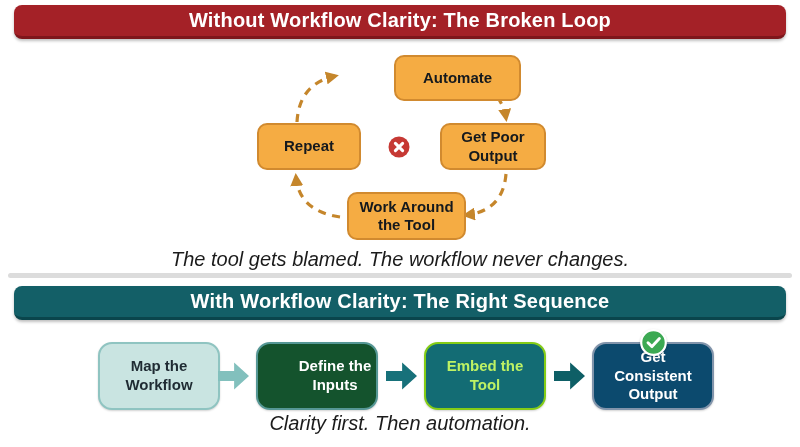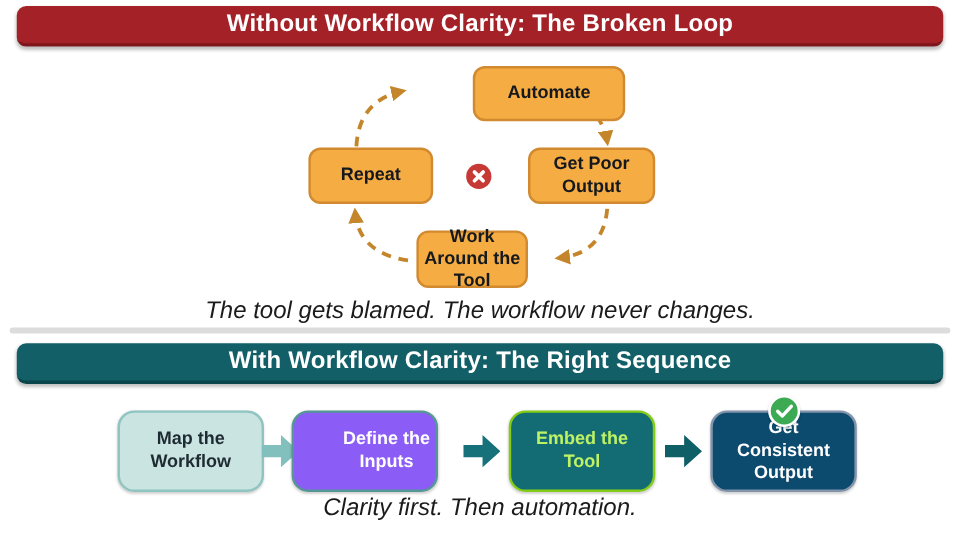--- a/index.html
+++ b/index.html
@@ -20,21 +20,21 @@
   .loop-area{position:absolute;left:0;top:0;width:800px;height:250px;}
   .loop-svg{position:absolute;left:0;top:0;width:800px;height:250px;}
   .node{
     position:absolute;background:#F5AC43;border:2px solid #D18A2F;border-radius:10px;
     display:flex;align-items:center;justify-content:center;text-align:center;
     font-weight:bold;font-size:15px;line-height:1.22;color:#15191d;
     box-sizing:border-box;
   }
   .node.automate{left:348px;top:55px;width:127px;height:46px;margin-left:46px;}
   .node.poor{left:440px;top:123px;width:106px;height:47px;}
-  .node.workaround{left:347px;top:192px;width:93px;height:48px;}
+  .node.workaround{left:347px;top:192px;width:119px;height:48px;}
   .node.repeat{left:257px;top:123px;width:104px;height:47px;}
   .node .lbl{display:block;max-width:96px;}
   .x-badge{position:absolute;left:388px;top:136px;width:22px;height:22px;}
   
   .caption{
     position:absolute;left:0;width:800px;text-align:center;
     font-style:italic;font-size:20px;color:#1b1b1b;
   }
   .caption.top{top:248px;}
   .caption.bottom{top:412px;}
@@ -45,21 +45,21 @@
   
   .steps{position:absolute;left:0;top:329px;width:800px;height:90px;}
   .step{
     position:absolute;top:13px;width:122px;height:68px;border-radius:14px;
     display:flex;align-items:center;justify-content:center;text-align:center;
     font-weight:bold;font-size:15px;line-height:1.25;box-sizing:border-box;
     box-shadow:0 1px 2px rgba(0,0,0,.18);
   }
   .step .lbl{display:block;max-width:92px;}
   .step.s1{left:98px;background:#C9E4E1;border:2px solid #8FC4C1;color:#1f2b33;}
-  .step.s2{left:243px;background:#8b5cf6;border:2px solid #559795;color:#ffffff;padding-left:36px;}
+  .step.s2{left:256px;background:#14532d;border:2px solid #559795;color:#ffffff;padding-left:36px;}
   .step.s3{left:424px;background:#136C74;border:2px solid #84cc16;color:#bef264;}
   .step.s4{left:592px;background:#0c4a6e;border:2px solid #8194AB;color:#ffffff;}
   .step.s4 .lbl{max-width:86px;}
   .block-arrow{
     position:absolute;top:31px;width:31px;height:32px;
     clip-path:polygon(0 34%,52% 34%,52% 8%,100% 50%,52% 92%,52% 66%,0 66%);
   }
   .block-arrow.a1{left:218px;background:#82C0BD;}
   .block-arrow.a2{left:386px;background:#17717A;}
   .block-arrow.a3{left:554px;background:#0E5F66;}

